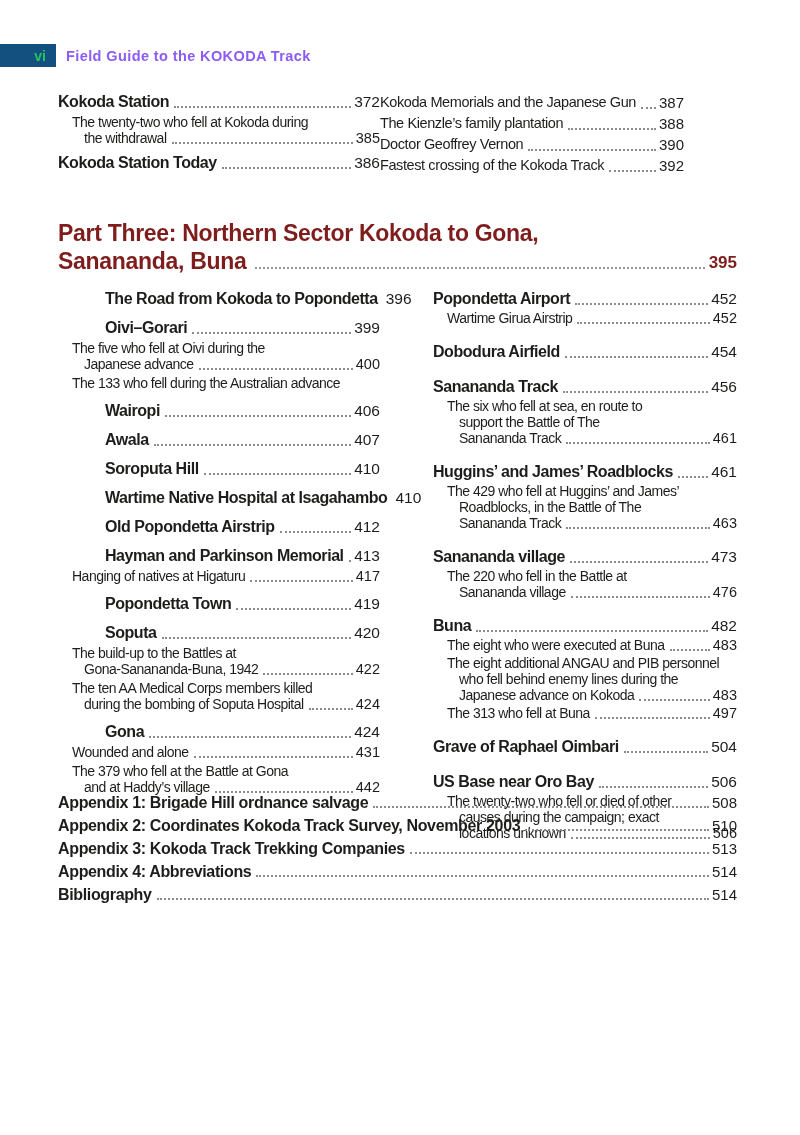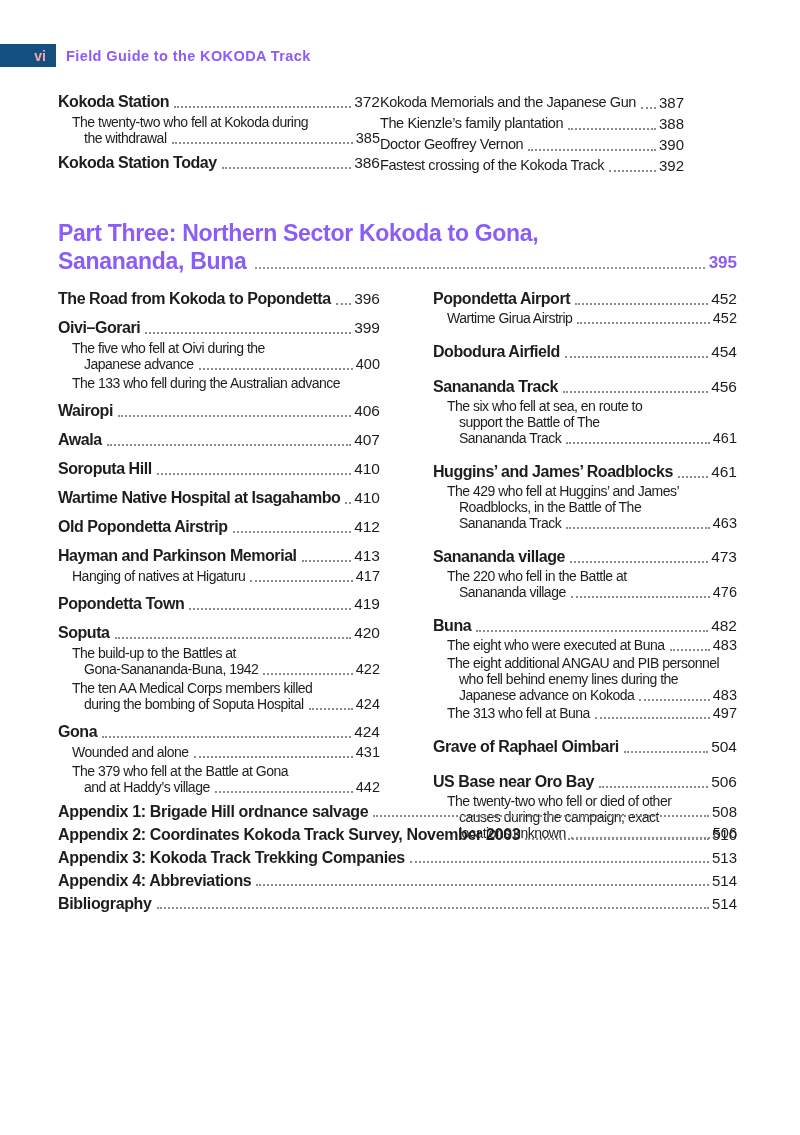--- a/index.html
+++ b/index.html
@@ -4,21 +4,21 @@
 <style>
   html,body { margin:0; padding:0; background:#ffffff; }
   .page {
     position:relative; width:800px; height:1135px; background:#ffffff;
     font-family:"Liberation Sans", sans-serif; color:#1d1d1b; overflow:hidden;
   }
 
   
   .folio-box {
     position:absolute; left:0; top:44px; width:56px; height:23px;
-    background:#134f7f; color:#fca5a5; box-sizing:border-box;
+    background:#134f7f; color:#22c55e; box-sizing:border-box;
     display:flex; align-items:center; justify-content:flex-end; padding-right:10px;
     font-size:14px; font-weight:bold;
   }
   .running-title {
     position:absolute; left:66px; top:44px; height:23px;
     display:flex; align-items:center;
     color:#8b5cf6; font-weight:bold; font-size:14.5px; letter-spacing:0.4px;
   }
 
   
@@ -44,39 +44,39 @@
 
   .entry.plain { font-size:14.5px; line-height:21px; letter-spacing:-0.4px; }
   .entry.plain .pg { font-size:15px; letter-spacing:0; }
   .entry.plain .dots { margin-bottom:4px; }
 
   .col > .entry:first-child { margin-top:0; }
 
   
   .top-section  { position:absolute; left:58px; top:92px;  width:679px; display:flex; }
   .main-section { position:absolute; left:58px; top:289px; width:679px; display:flex; gap:53px; }
-  .mainL .entry.main { margin-top:10px; }
+  .mainL .entry.main { margin-top:10px;margin-left:47px; }
   .mainL > .entry:first-child { margin-top:0; }
   .mainR .entry.main { margin-top:16px; }
   .mainR .entry.sub  { margin-top:2px; }
   .mainR > .entry:first-child { margin-top:0; }
 
   
-  .part-heading { position:absolute; left:58px; top:219px; width:679px; color:#8b5cf6; }
+  .part-heading { position:absolute; left:58px; top:219px; width:679px; color:#7f1d1d; }
   .ph-line1 { font-size:23px; font-weight:bold; line-height:28px; letter-spacing:-0.3px; }
   .ph-row { display:flex; align-items:flex-end; height:28px; }
   .ph-line2 { font-size:23px; font-weight:bold; line-height:28px; letter-spacing:-0.3px; white-space:nowrap; }
   .ph-dots { flex:1 1 0; min-width:0; border-bottom:2px dotted #9b8fa2; margin:0 4px 6px 8px; }
   .ph-pg { font-size:17px; font-weight:bold; padding-bottom:2px; }
 
   
   .appendix-section { position:absolute; left:58px; top:794px; width:679px; }
   .entry.appendix { font-weight:bold; font-size:16px; line-height:17px; letter-spacing:-0.35px; margin-top:6px; }
   .entry.appendix .pg { font-weight:normal; font-size:15px; letter-spacing:0; }
-  .appendix-section > .entry:first-child { margin-top:9px; }
+  .appendix-section > .entry:first-child { margin-top:0; }
 </style>
 </head>
 <body>
 
 <div class="page">
 
   <div class="folio-box">
     <span>vi</span>
   </div>
   <div class="running-title">Field Guide to the KOKODA Track</div>

